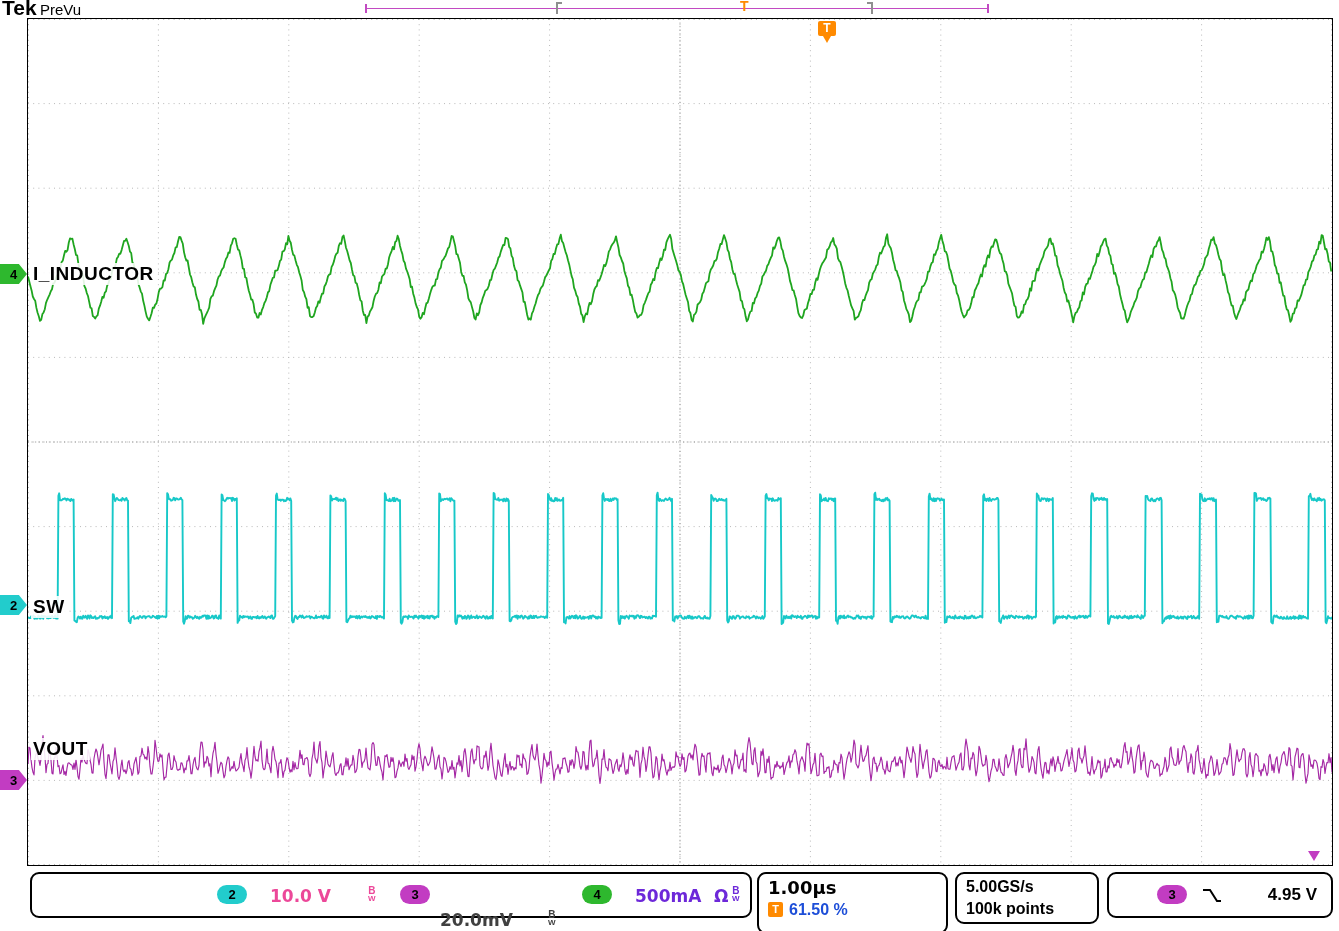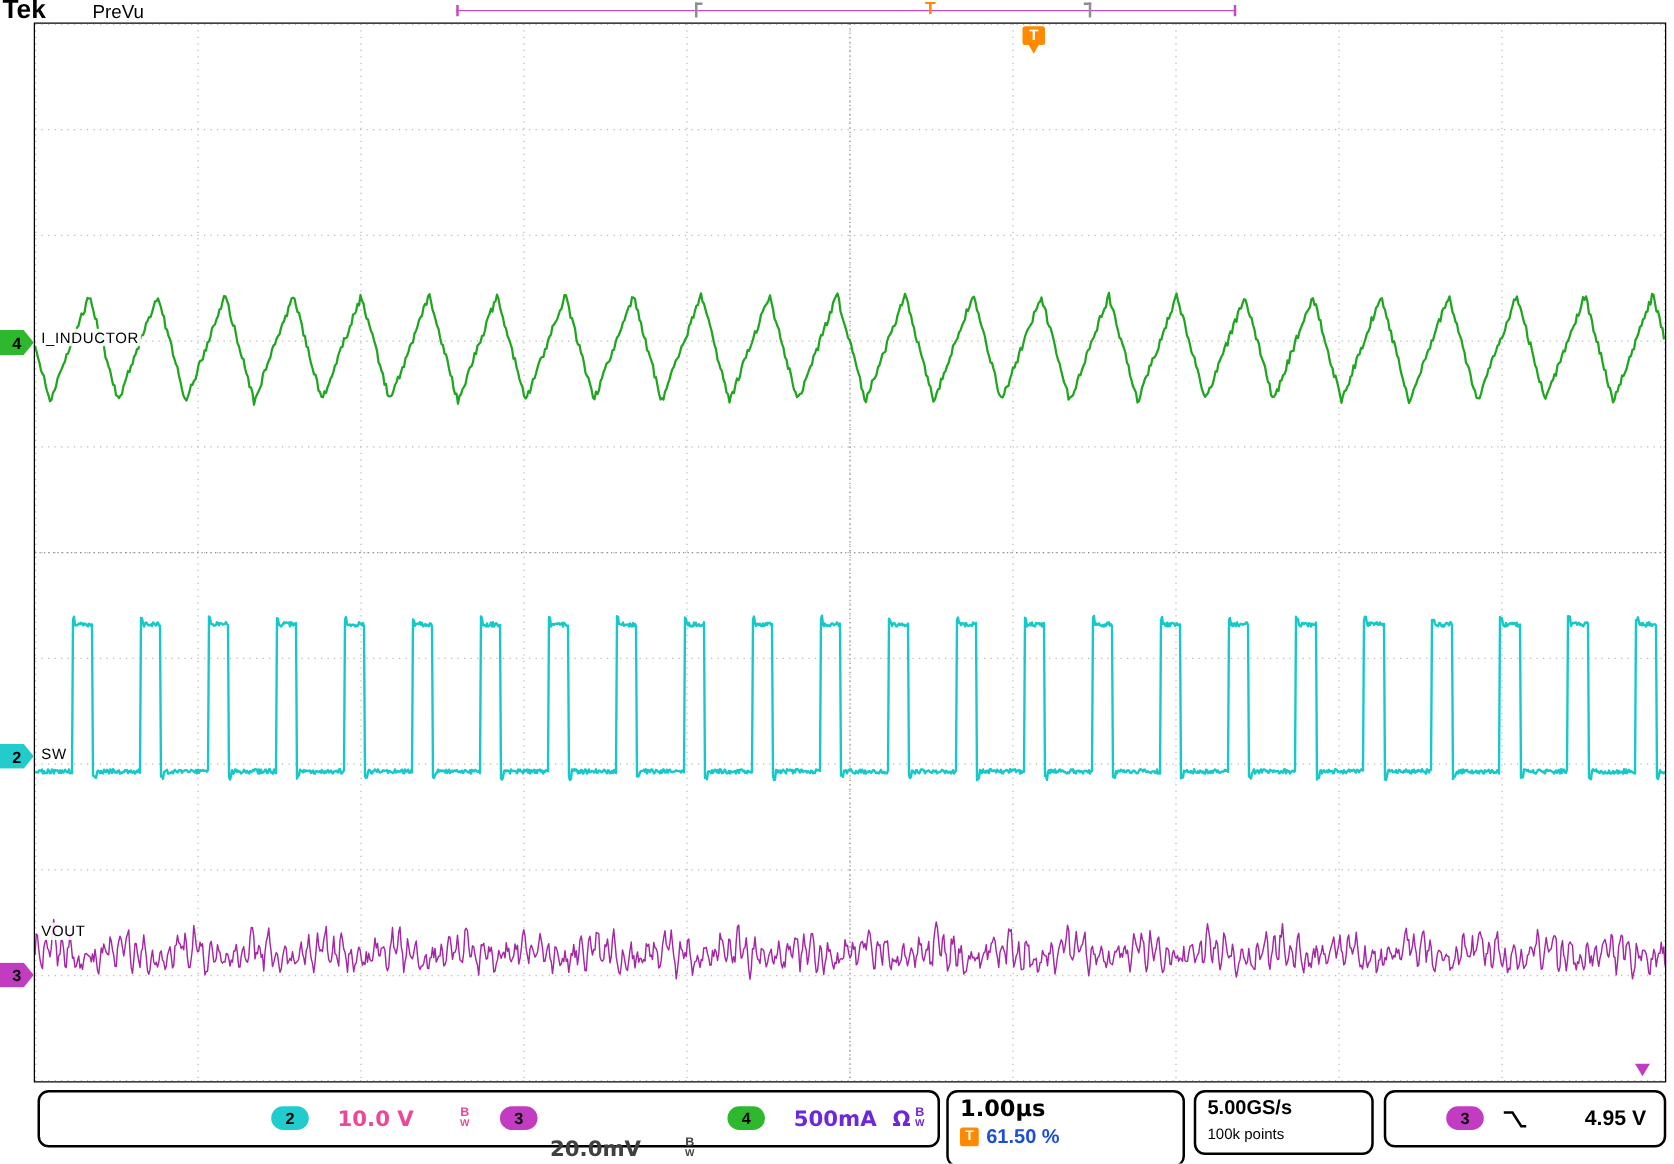--- a/index.html
+++ b/index.html
@@ -1,21 +1,21 @@
 <!DOCTYPE html>
 <html><head>
 <meta charset="utf-8">
 <style>
   html,body{margin:0;padding:0;background:#fff;}
   .scope{position:relative;width:1339px;height:931px;background:#ffffff;
          font-family:"Liberation Sans",sans-serif;overflow:hidden;color:#000;}
 
   
   .logo{position:absolute;left:2px;top:-4px;font-size:21px;font-weight:bold;letter-spacing:0;}
-  .prevu{position:absolute;left:40px;top:1px;font-size:15px;margin-left:34px;}
+  .prevu{position:absolute;left:40px;top:1px;font-size:15px;}
 
   
   .rec-line{position:absolute;top:8px;left:365px;width:624px;height:1px;background:#c24ac2;}
   .rec-tick{position:absolute;top:4px;width:2px;height:9px;background:#c24ac2;}
   .rec-bracket{position:absolute;top:2px;width:2px;height:12px;background:#8f8f8f;}
   .rec-foot{position:absolute;top:2px;width:6px;height:2px;background:#8f8f8f;}
   .rec-trig{position:absolute;left:740px;top:-2px;color:#ff8a00;font-weight:bold;font-size:14px;}
 
   
   .graticule{position:absolute;left:27px;top:18px;width:1306px;height:848px;
@@ -30,21 +30,21 @@
 
   
   .ch-marker{position:absolute;left:0;width:27px;height:20px;font-weight:bold;font-size:13px;
              display:flex;align-items:center;justify-content:center;
              clip-path:polygon(0 0,70% 0,100% 50%,70% 100%,0 100%);color:#000;}
   .ch-marker.ch4{top:264px;background:#2eb82e;}
   .ch-marker.ch2{top:595px;background:#22cccc;}
   .ch-marker.ch3{top:770px;background:#c23cc2;}
 
   
-  .wave-label{position:absolute;font-weight:normal;font-size:12px;background:rgba(255,255,255,.88);
+  .wave-label{position:absolute;font-weight:bold;font-size:19px;background:rgba(255,255,255,.88);
               padding:0 2px;letter-spacing:.5px;text-align:center;}
   .wave-label.l4{left:31px;top:263px;}
   .wave-label.l2{left:31px;top:596px;}
   .wave-label.l3{left:31px;top:738px;}
 
   
   .trig-level-arrow{position:absolute;left:1308px;top:851px;width:0;height:0;
               border-left:6px solid transparent;border-right:6px solid transparent;border-top:10px solid #c23cc2;}
 
   
@@ -65,21 +65,21 @@
 
   .bw{position:absolute;top:12px;display:inline-flex;flex-direction:column;align-items:center;font-weight:bold;}
   .bw .bt{font-size:10px;line-height:9px;} .bw .wt{font-size:8px;line-height:7px;}
 
   .tb{position:absolute;left:9px;top:3px;font-size:18px;font-weight:bold;font-family:"DejaVu Sans","Liberation Sans",sans-serif;}
   .t-icon{position:absolute;left:9px;top:28px;width:15px;height:15px;background:#ff8a00;color:#fff;
           font-weight:bold;font-size:11px;text-align:center;line-height:15px;border-radius:2px;}
   .t-pct{position:absolute;left:30px;top:27px;font-size:16px;font-weight:bold;}
 
   .acq-line1{position:absolute;left:9px;top:4px;font-size:16px;font-weight:bold;}
-  .acq-line2{position:absolute;left:9px;top:26px;font-size:12px;font-weight:normal;}
+  .acq-line2{position:absolute;left:9px;top:26px;font-size:16px;font-weight:bold;}
 
   .slope-icon{position:absolute;left:92px;top:12px;}
   .trig-level{position:absolute;right:14px;top:11px;font-size:17px;font-weight:bold;}
 </style>
 </head>
 <body>
 
 <div class="scope">
 
   <span class="logo">Tek</span>

